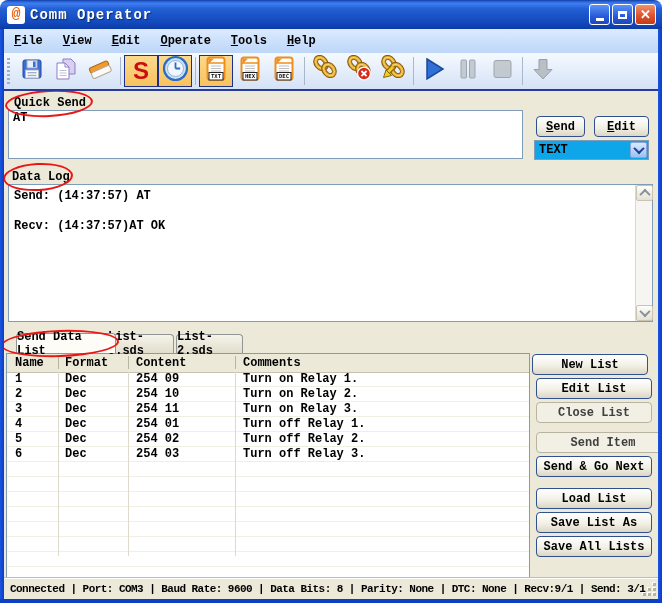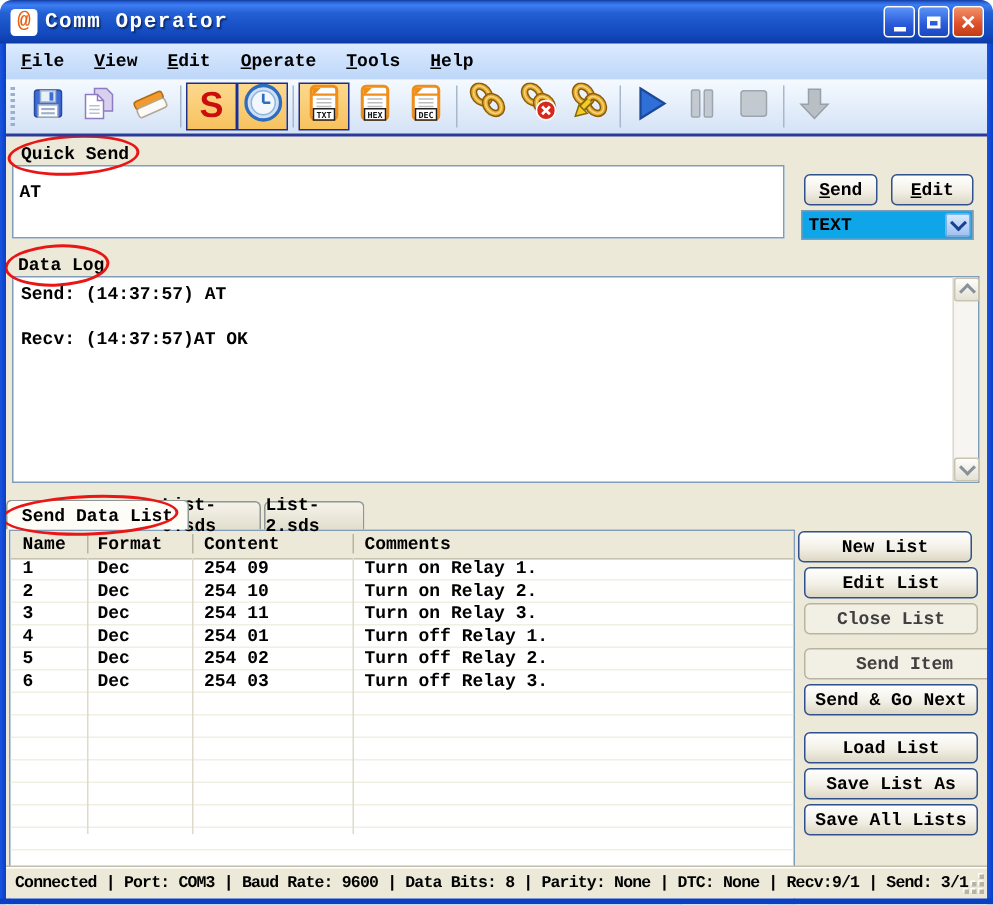--- a/index.html
+++ b/index.html
@@ -46,21 +46,21 @@
   .tb-btn.disabled{opacity:.95;}
   .tb-sep{width:1px;height:28px;background:#a8b8cc;margin:0 3px;}
   .glyph-s{color:#cc0d0d;font-size:24px;line-height:24px;font-family:"Liberation Sans",sans-serif;font-weight:bold;}
 
   
   .sec-label{position:absolute;font-size:12px;z-index:10;}
   .annotation{position:absolute;border:2px solid #ea1515;border-radius:50%;z-index:20;background:transparent;}
 
   
   .qs-input{position:absolute;left:8px;top:110px;width:515px;height:49px;background:#fff;
-    border:1px solid #7f9db9;box-sizing:border-box;font-size:12px;padding:10px 4px;white-space:pre;}
+    border:1px solid #7f9db9;box-sizing:border-box;font-size:12px;padding:0 4px;white-space:pre;}
   .xp-btn{position:absolute;height:21px;background:linear-gradient(180deg,#ffffff,#f2f0e6 55%,#ddd7c4);
     border:1px solid #31508e;border-radius:4px;box-sizing:border-box;font-size:12px;font-weight:bold;
     font-family:inherit;display:flex;align-items:center;justify-content:center;color:#000;}
   .xp-btn u{text-decoration:underline;}
   .xp-btn.disabled{border-color:#b9b4a2;color:#404040;background:#f2efe4;}
   .combo{position:absolute;left:534px;top:140px;width:115px;height:20px;background:#0ea5e9;
     border:1px solid #7f9db9;box-sizing:border-box;display:flex;align-items:center;}
   .combo-value{flex:1;font-size:12px;padding-left:4px;}
   .combo-arrow{width:17px;height:16px;margin-right:1px;border-radius:2px;border:1px solid #86a7dc;
     background:linear-gradient(180deg,#d8e9fe,#9cc2f0);display:flex;align-items:center;justify-content:center;box-sizing:border-box;}
@@ -320,21 +320,21 @@
       <div class="vs-arrow" style="top:0;">
           <span class="chev up gray"></span>
         </div>
       <div class="vs-arrow" style="bottom:0;">
           <span class="chev down gray"></span>
         </div>
     </div>
   </div>
 
   <div id="tabs">
-      <div class="tab active" style="left: 4px; width: 122px;">Send Data List</div>
+      <div class="tab active" style="left: 16px; width: 100px;">Send Data List</div>
       <div class="tab" style="left: 107px; width: 67px;">List-9.sds</div>
       <div class="tab" style="left: 176px; width: 67px;">List-2.sds</div>
     </div>
   <div class="annotation" style="left:1px;top:330px;width:114px;height:23px;transform:rotate(-2deg);"></div>
 
   <div class="table" id="table">
     <div class="thead" id="thead">
         <div class="th" style="left: 8px;">Name</div>
         <div class="th" style="left: 58px;">Format</div>
         <div class="th" style="left: 129px;">Content</div>

